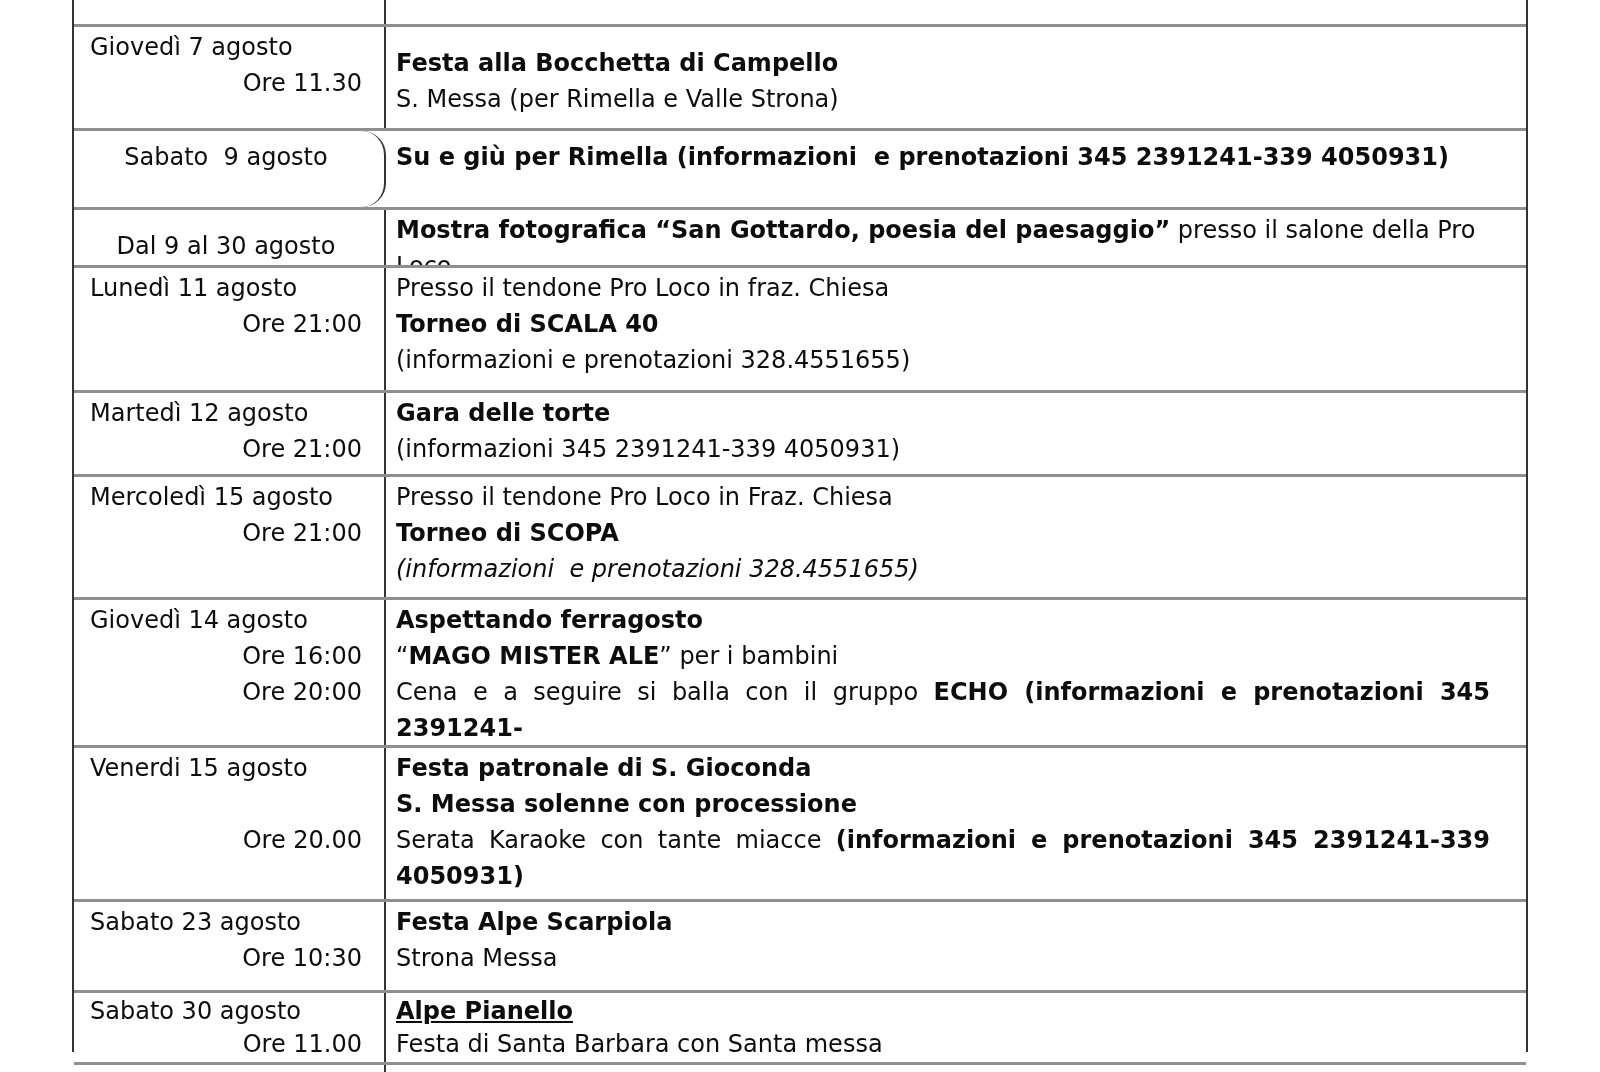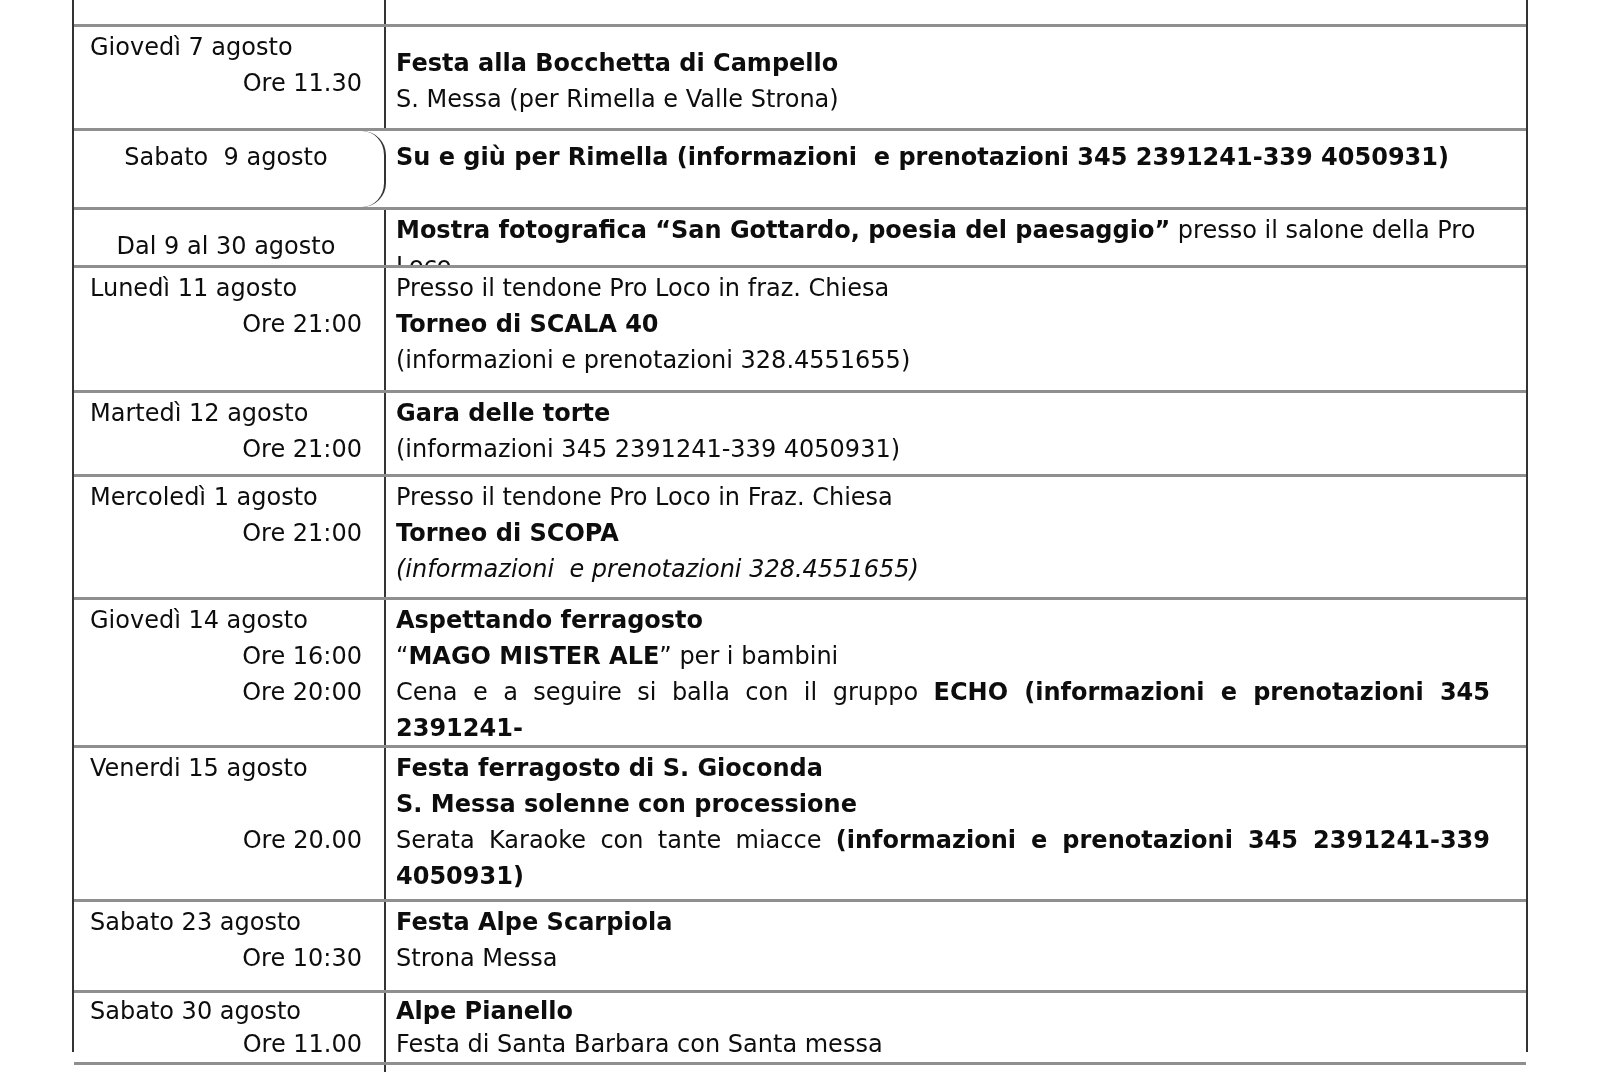--- a/index.html
+++ b/index.html
@@ -99,21 +99,21 @@
           <div class="date-line align-left">Martedì 12 agosto</div>
           <div class="date-line align-right">Ore 21:00</div>
         </div>
         <div class="cell content-cell">
           <div class="para"><span class="b ">Gara delle torte</span></div>
           <div class="para"><span class="">(informazioni 345 2391241-339 4050931)</span></div>
         </div>
       </div>
       <div class="row" style="height: 123px;">
         <div class="cell date-cell">
-          <div class="date-line align-left">Mercoledì 1 agosto</div>
+          <div class="date-line align-left">Mercoledì 15 agosto</div>
           <div class="date-line align-right">Ore 21:00</div>
         </div>
         <div class="cell content-cell">
           <div class="para"><span class="">Presso il tendone Pro Loco in Fraz. Chiesa</span></div>
           <div class="para"><span class="b ">Torneo di SCOPA</span></div>
           <div class="para"><span class="i">(informazioni  e prenotazioni 328.4551655)</span></div>
         </div>
       </div>
       <div class="row" style="height: 148px;">
         <div class="cell date-cell">
@@ -127,21 +127,21 @@
           <div class="para force-justify"><span class="">Cena e a seguire si balla con il gruppo </span><span class="b ">ECHO  (informazioni  e prenotazioni 345 2391241-</span></div>
         </div>
       </div>
       <div class="row" style="height: 154px;">
         <div class="cell date-cell">
           <div class="date-line align-left">Venerdi 15 agosto</div>
           <div class="date-line align-right"></div>
           <div class="date-line align-right">Ore 20.00</div>
         </div>
         <div class="cell content-cell">
-          <div class="para"><span class="b ">Festa ferragosto di S. Gioconda</span></div>
+          <div class="para"><span class="b ">Festa patronale di S. Gioconda</span></div>
           <div class="para"><span class="b ">S. Messa solenne con processione</span></div>
           <div class="para force-justify"><span class="">Serata Karaoke con tante miacce  </span><span class="b ">(informazioni  e prenotazioni 345 2391241-339</span></div>
           <div class="para"><span class="b ">4050931)</span></div>
         </div>
       </div>
       <div class="row" style="height: 91px;">
         <div class="cell date-cell">
           <div class="date-line align-left">Sabato 23 agosto</div>
           <div class="date-line align-right">Ore 10:30</div>
         </div>
@@ -149,21 +149,21 @@
           <div class="para"><span class="b ">Festa Alpe Scarpiola</span></div>
           <div class="para"><span class="">Strona Messa</span></div>
         </div>
       </div>
       <div class="row" style="height: 72px;">
         <div class="cell date-cell" style="line-height: 33px;">
           <div class="date-line align-left" style="line-height: 33px; min-height: 33px;">Sabato 30 agosto</div>
           <div class="date-line align-right" style="line-height: 33px; min-height: 33px;">Ore 11.00</div>
         </div>
         <div class="cell content-cell" style="line-height: 33px;">
-          <div class="para" style="line-height: 33px;"><span class="b ">Alpe Pianello</span></div>
+          <div class="para" style="line-height: 33px; text-decoration: underline;"><span class="b ">Alpe Pianello</span></div>
           <div class="para" style="line-height: 33px;"><span class="">Festa di Santa Barbara con Santa messa</span></div>
         </div>
       </div>
       <div class="row" style="height: 10px;">
         <div class="cell date-cell"></div>
         <div class="cell content-cell"></div>
       </div>
     </div>
 </div>
 

